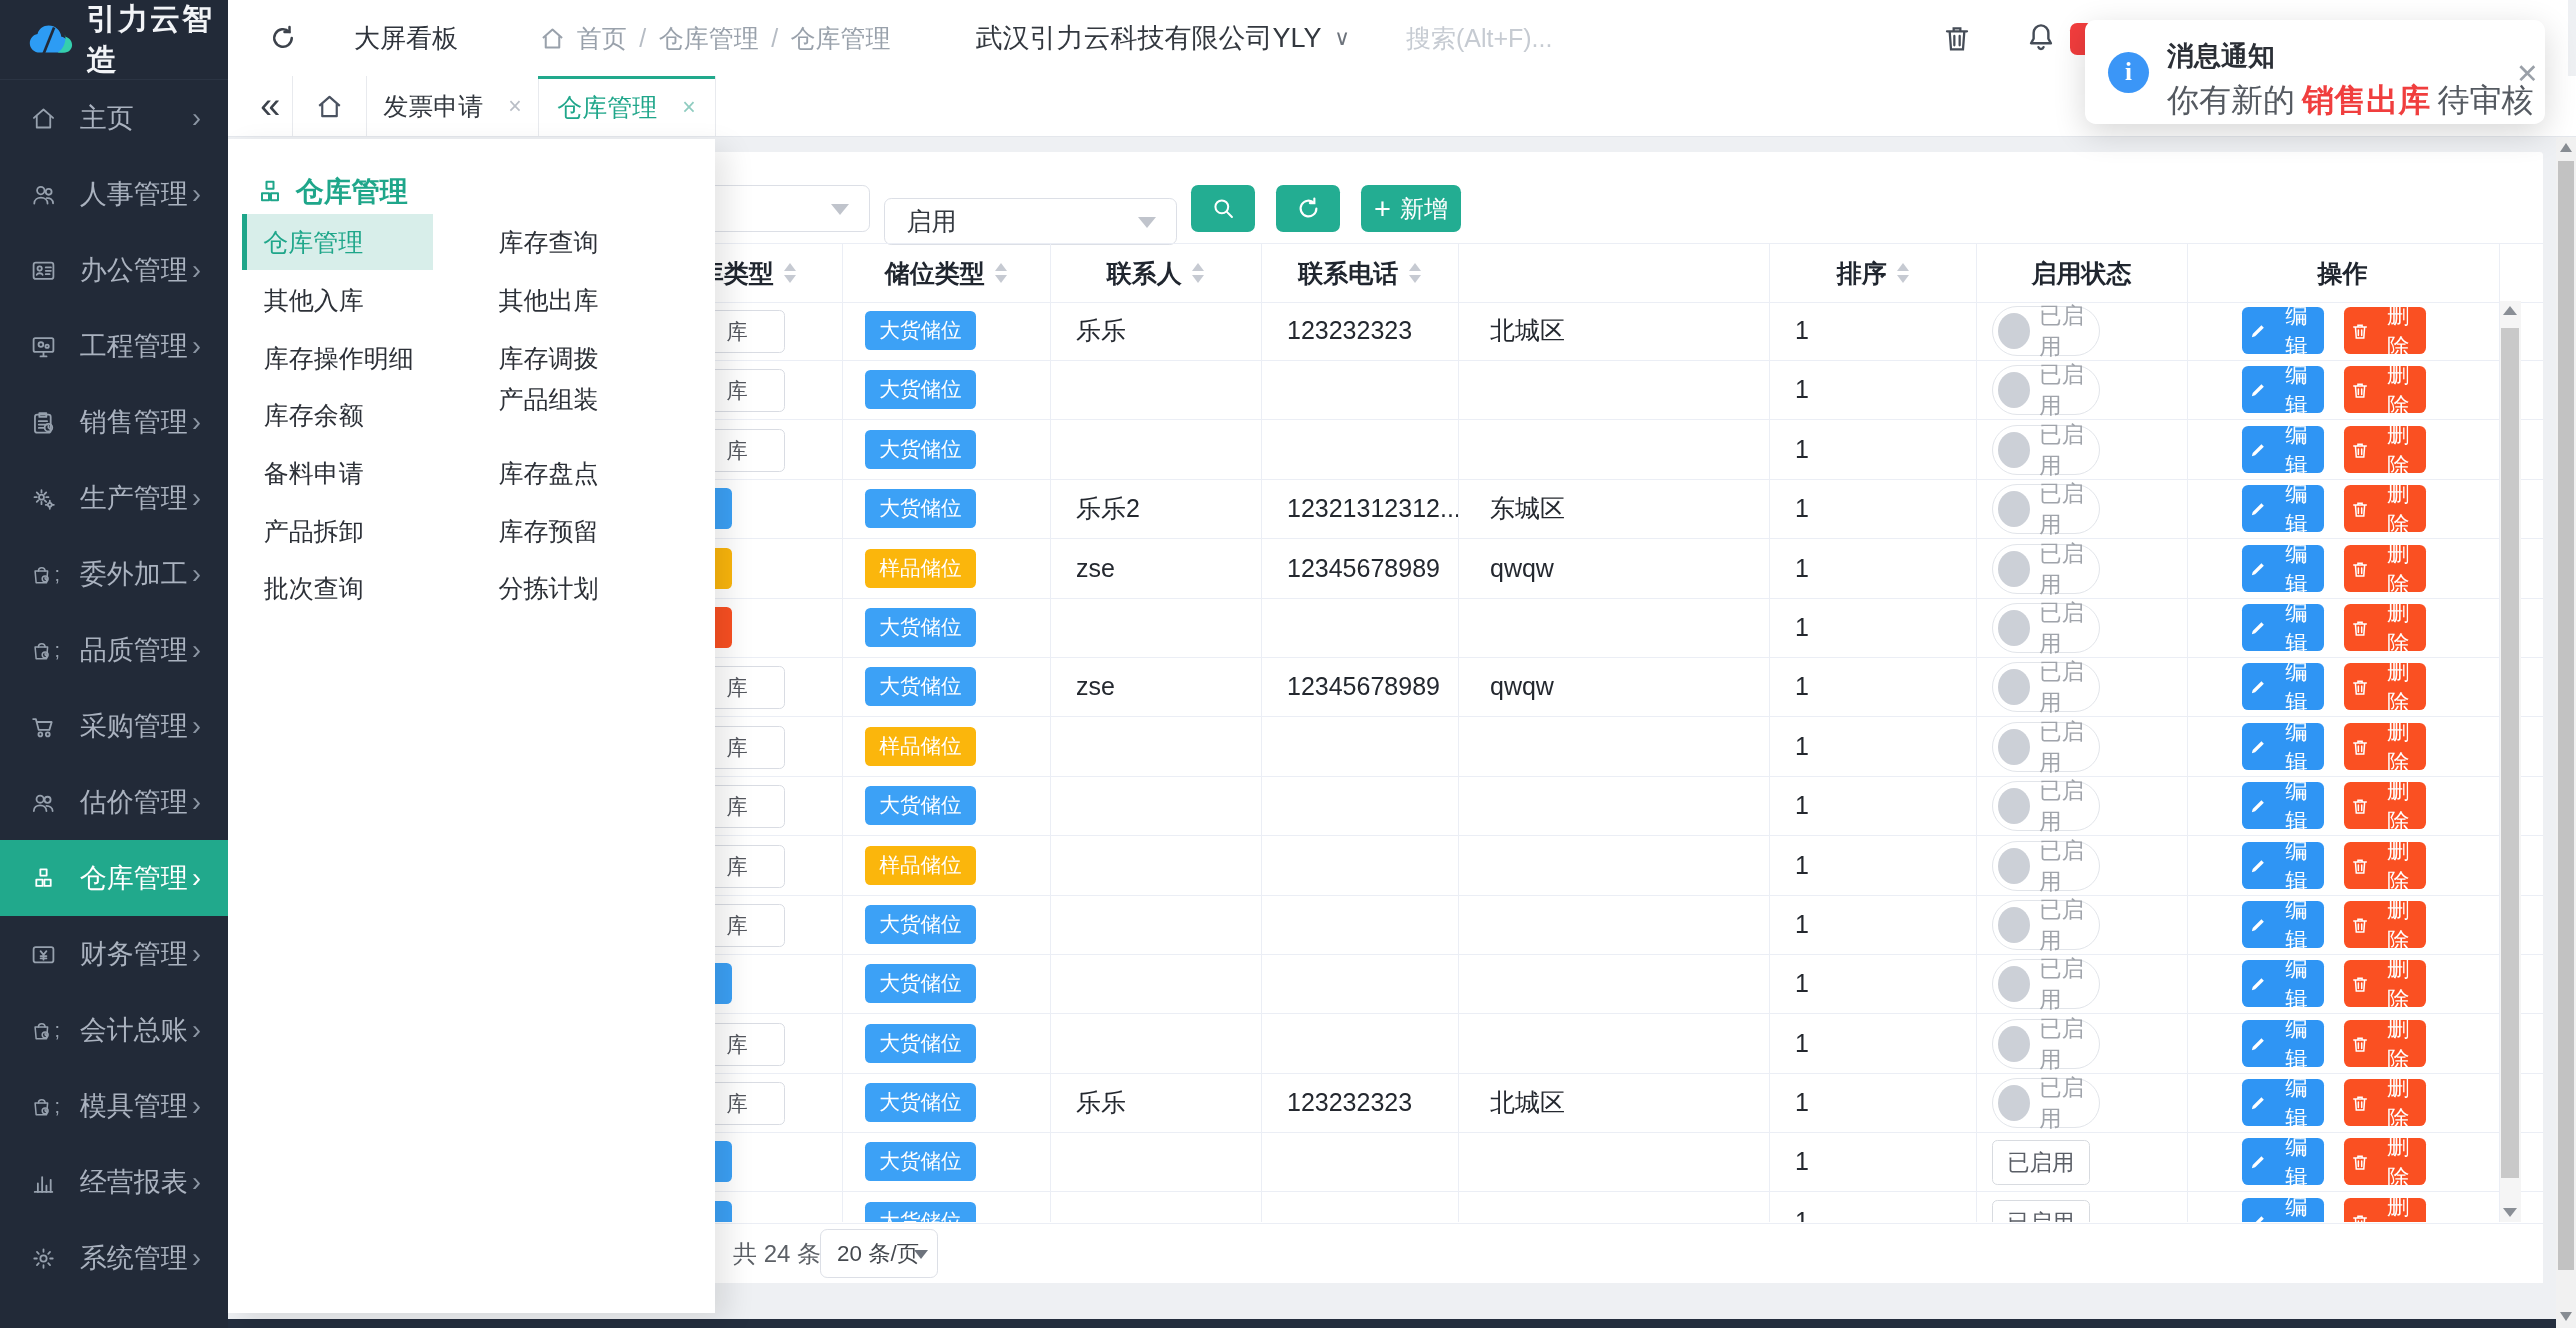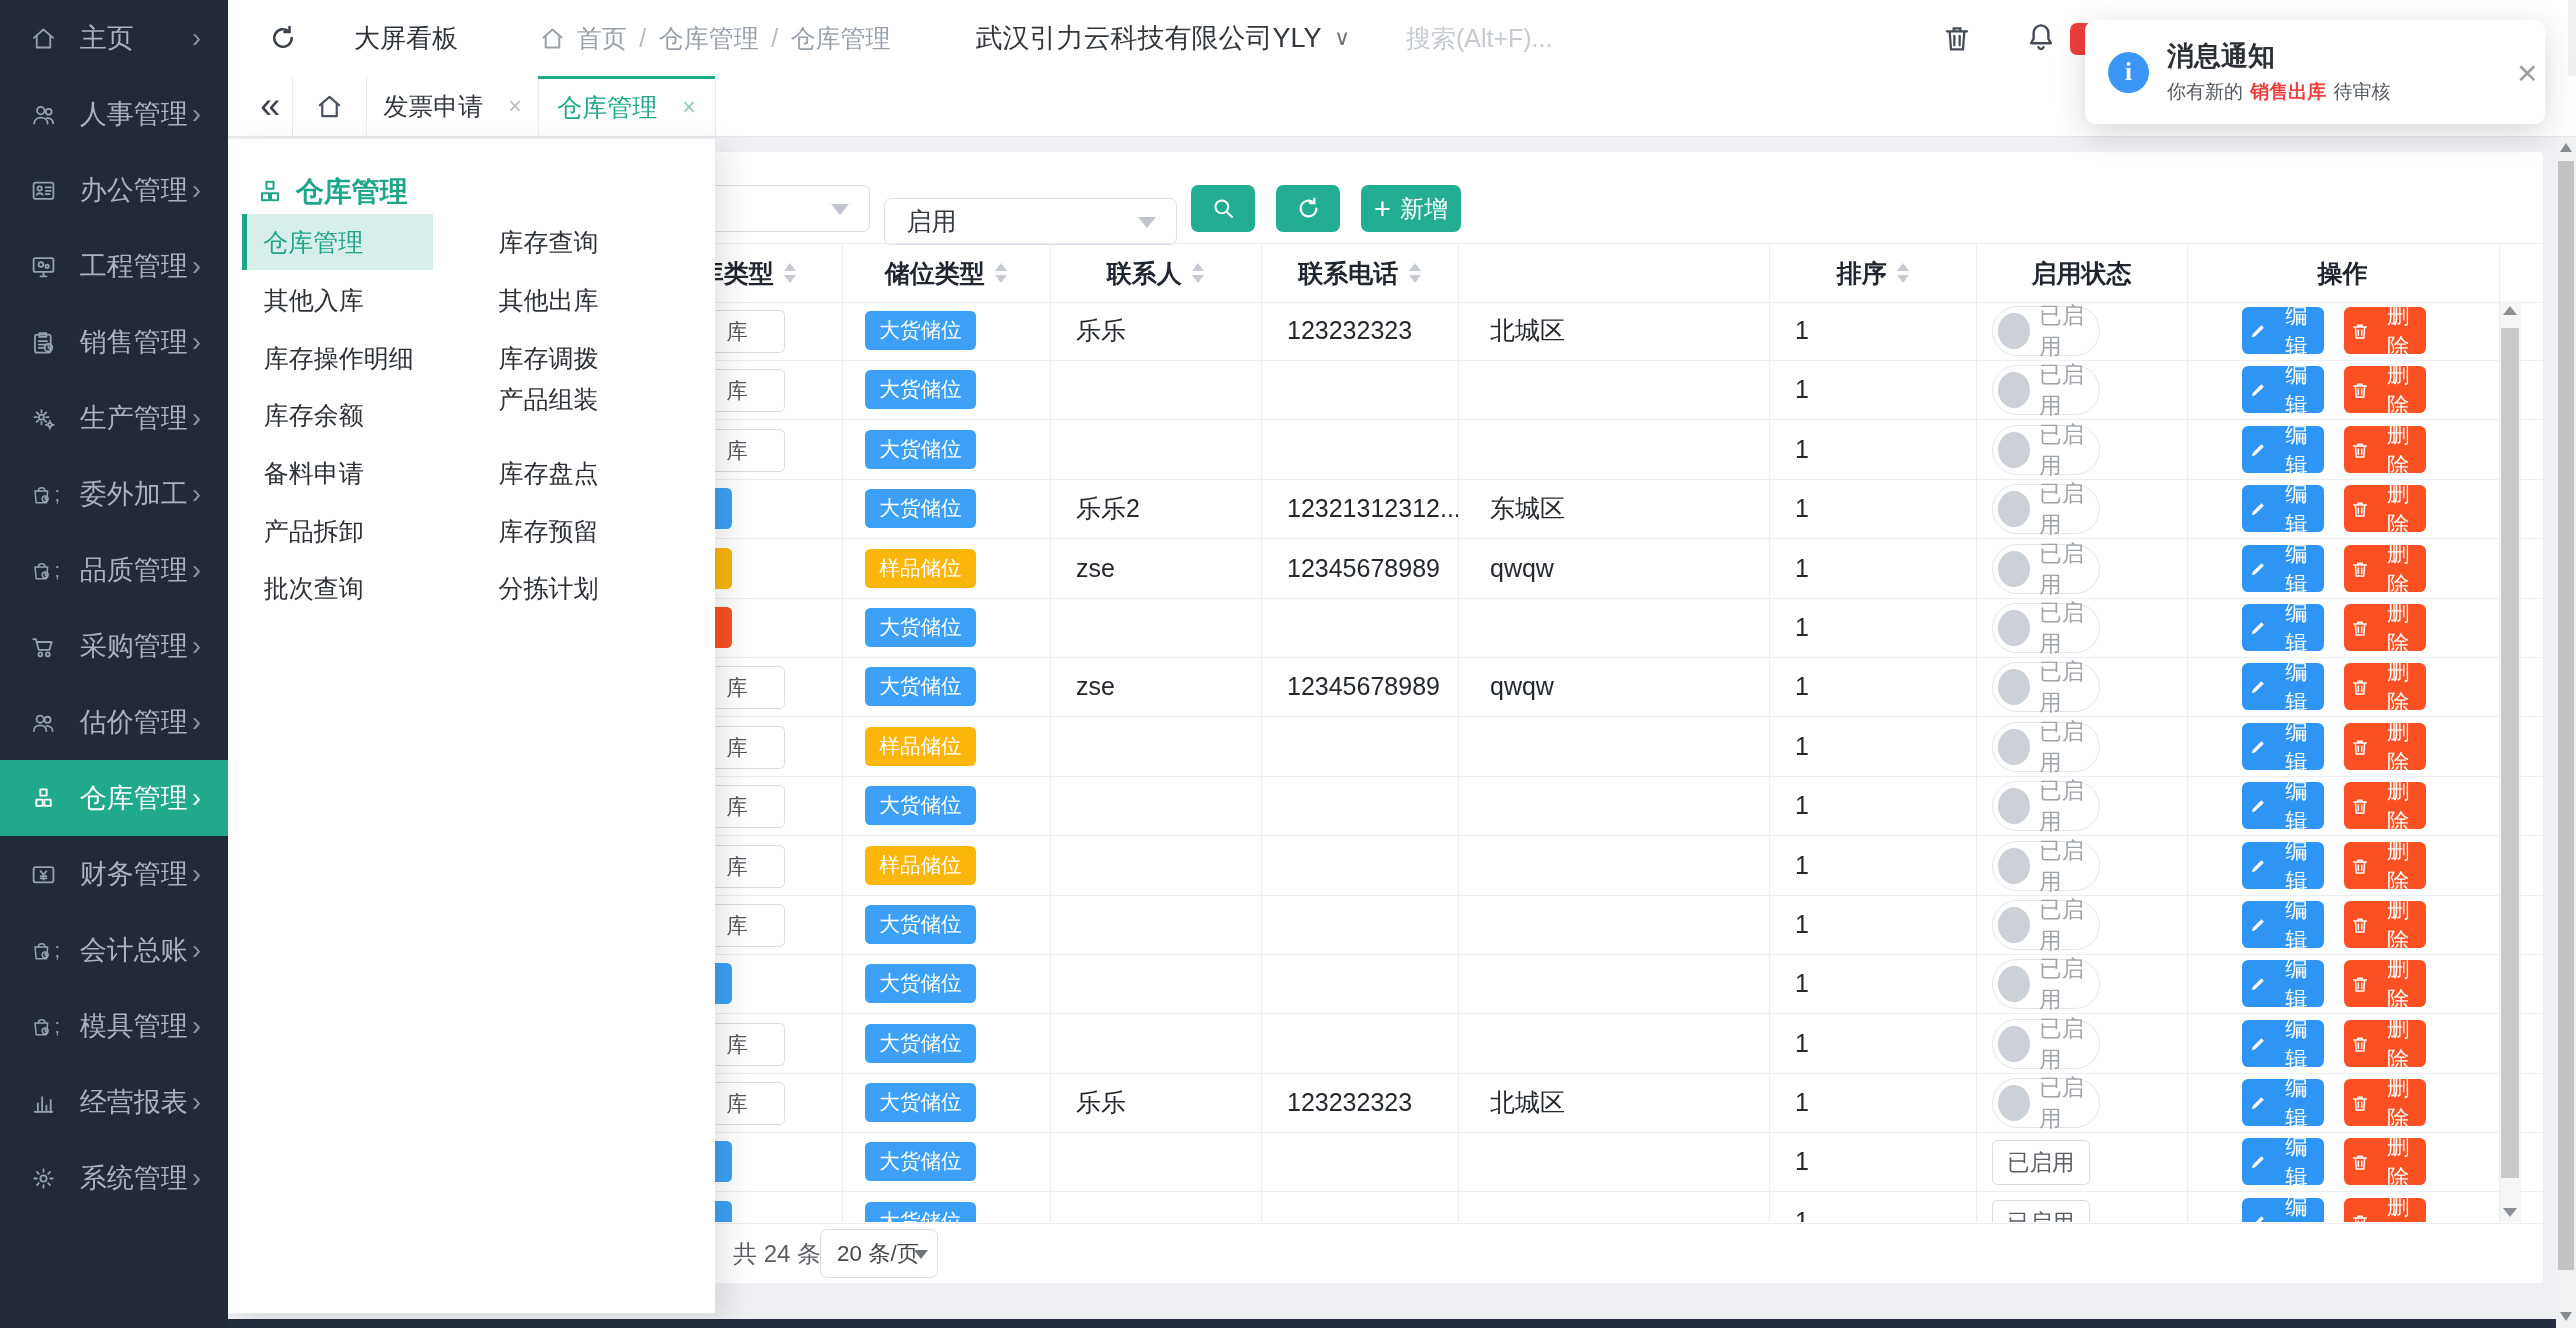--- a/index.html
+++ b/index.html
@@ -89,29 +89,39 @@
   
   #pscroll{left:2556px;top:136px;width:19.7px;height:1192px;background:#f1f1f1;z-index:6;}
   #pscroll .tri-up{margin:7.2px auto 0;width:0;height:0;border-left:6.3px solid transparent;border-right:6.3px solid transparent;border-bottom:9px solid #878c92;}
   #pscroll .thumb{position:absolute;left:1.8px;top:25px;width:16px;height:1109px;background:#c2c2c2;}
   #pscroll .tri-dn{position:absolute;bottom:7.2px;left:3.6px;width:0;height:0;border-left:6.3px solid transparent;border-right:6.3px solid transparent;border-top:9px solid #878c92;}
   #hbar{left:228px;top:1319px;width:2328px;height:9px;background:#242e3e;z-index:7;}
   
   #toast{left:2085px;top:19.7px;width:460px;height:104px;background:#fff;border-radius:10.7px;z-index:40;box-shadow:0 9px 32px rgba(0,0,0,.16);}
   #toast-icon{position:absolute;left:23px;top:32px;width:41px;height:41px;border-radius:50%;background:#3b96f7;color:#fff;font-size:25px;font-weight:700;display:flex;align-items:center;justify-content:center;font-family:"Liberation Serif","DejaVu Serif",serif;}
   #toast-title{position:absolute;left:82px;top:18px;font-size:27px;font-weight:700;color:#2b2f36;}
-  #toast-msg{position:absolute;left:82px;top:59px;font-size:19px;color:#555a61;}
+  #toast-msg{position:absolute;left:82px;top:59px;font-size:32px;color:#555a61;}
   #toast-msg b{color:#f03e3e;margin:0 7.2px;}
   #toast-close{position:absolute;left:431px;top:38px;font-size:27px;color:#9aa0a8;cursor:pointer;}
   svg{display:block;}
 </style>
 </head>
 <body>
 
 <div id="sidebar" class="abs">
+  <div id="logo">
+    <span>
+      <svg width="47" height="36" viewBox="0 0 52 40">
+          <path d="M14 34c-6 0-11-4.4-11-10.4 0-5.2 3.7-9.3 8.6-10.2C13 7.5 18 4 24 4c7.3 0 13.2 5.3 14 12.3 4.6.7 8 4.5 8 9.2 0 5-4.2 8.5-9.3 8.5z" fill="#2d9cf4"></path>
+          <path d="M42 14c2 6-1 16-8 20l7 .2c5-.2 9-4 9-8.7 0-4.7-3.4-8.5-8-9.2z" fill="#35cfae"></path>
+          <path d="M30 6 18 36" stroke="#222a38" stroke-width="3"></path>
+        </svg>
+    </span>
+    <span class="logo-text">引力云智造</span>
+  </div>
   <div id="side-items">
       <div class="side-item">
         <span class="s-icon">
           <svg width="27" height="27" viewBox="0 0 24 24" fill="none" stroke="currentColor" stroke-width="1.6" stroke-linecap="round" stroke-linejoin="round">
             <path d="M3.5 11.5 12 4l8.5 7.5"></path>
             <path d="M6 10v10h12V10"></path>
           </svg>
         </span>
         <span class="s-label">主页</span>
         <span class="s-chev">›</span>

